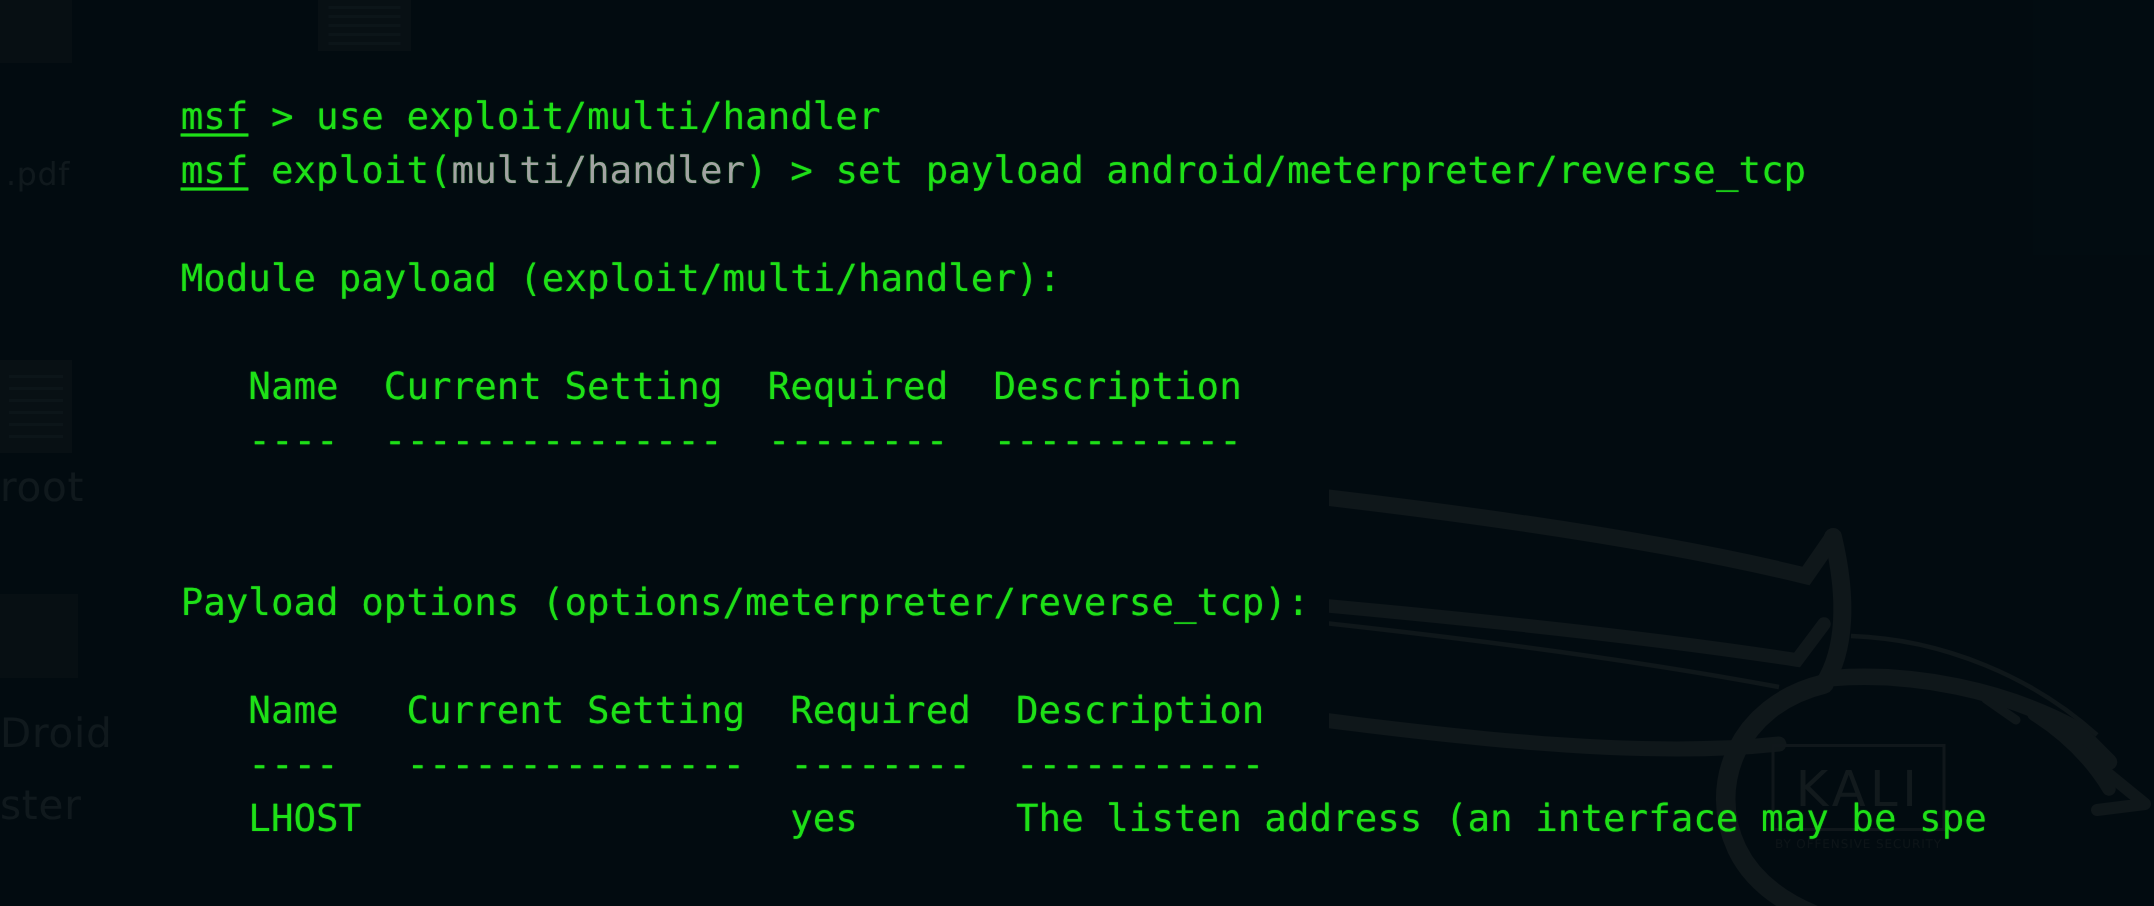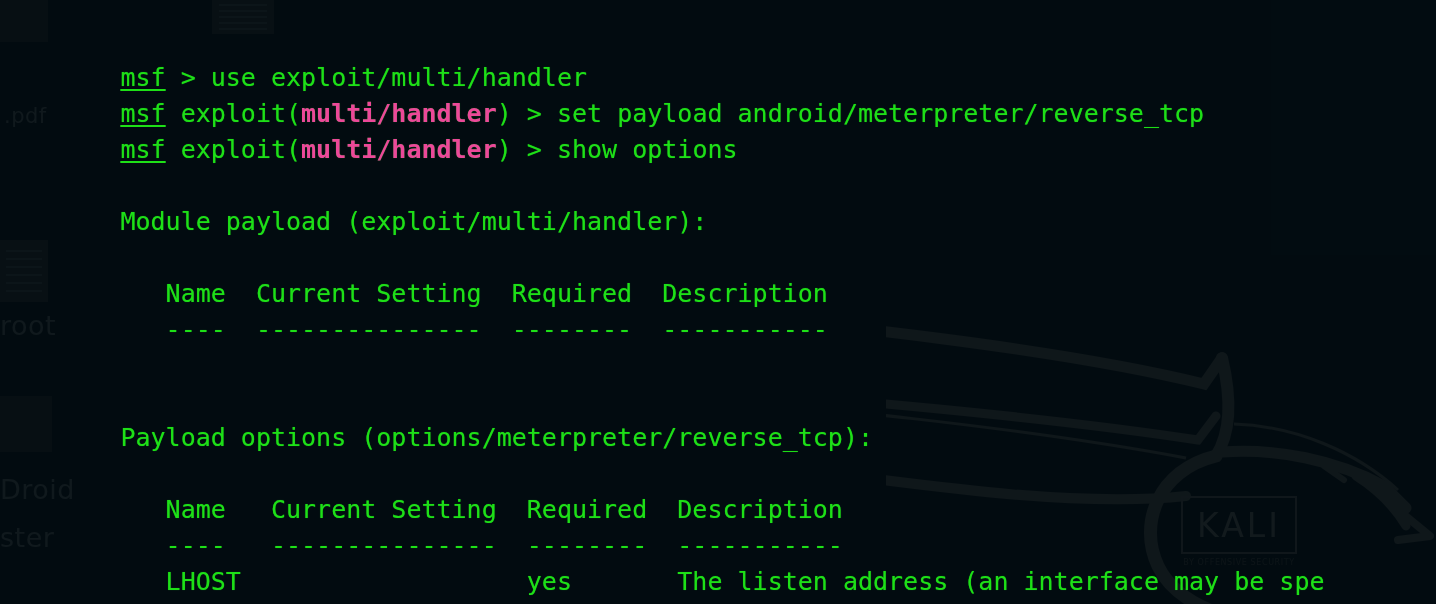--- a/index.html
+++ b/index.html
@@ -82,21 +82,21 @@
     height: 36px;
     line-height: 36px;
     font-size: 25px;
     letter-spacing: 0px;
     white-space: pre;
     color: #1ee017;
     text-shadow: 0 0 1px rgba(40,255,40,.45);
   }
   .g      { color: #1ee017; }
   .msf    { color: #1ee017; text-decoration: underline; text-underline-offset: 3px; }
-  .red    { color: #ec4899; font-weight: bold; }
+  .red    { color: #a3a3a3; font-weight: normal; }
 </style>
 </head>
 <body>
 
 <div id="screen">
 
   <div id="desktop">
 
     <div class="ghost-icon" style="left:0px; top:0px; width:48px; height:42px;"></div>
 
@@ -176,23 +176,20 @@
 
       <div class="row">
         <span class="msf">msf</span><span class="g"> &gt; use exploit/multi/handler</span>
       </div>
 
       <div class="row">
         <span class="msf">msf</span><span class="g"> exploit(</span><span class="red">multi/handler</span><span class="g">) &gt; set payload android/meterpreter/reverse_tcp</span>
       </div>
 
 
-      <div class="row">
-        <span class="msf">msf</span><span class="g"> exploit(</span><span class="red">multi/handler</span><span class="g">) &gt; show options</span>
-      </div>
 
       <div class="row">
         <span class="g"> </span>
       </div>
 
       <div class="row">
         <span class="g">Module payload (exploit/multi/handler):</span>
       </div>
 
       <div class="row">

